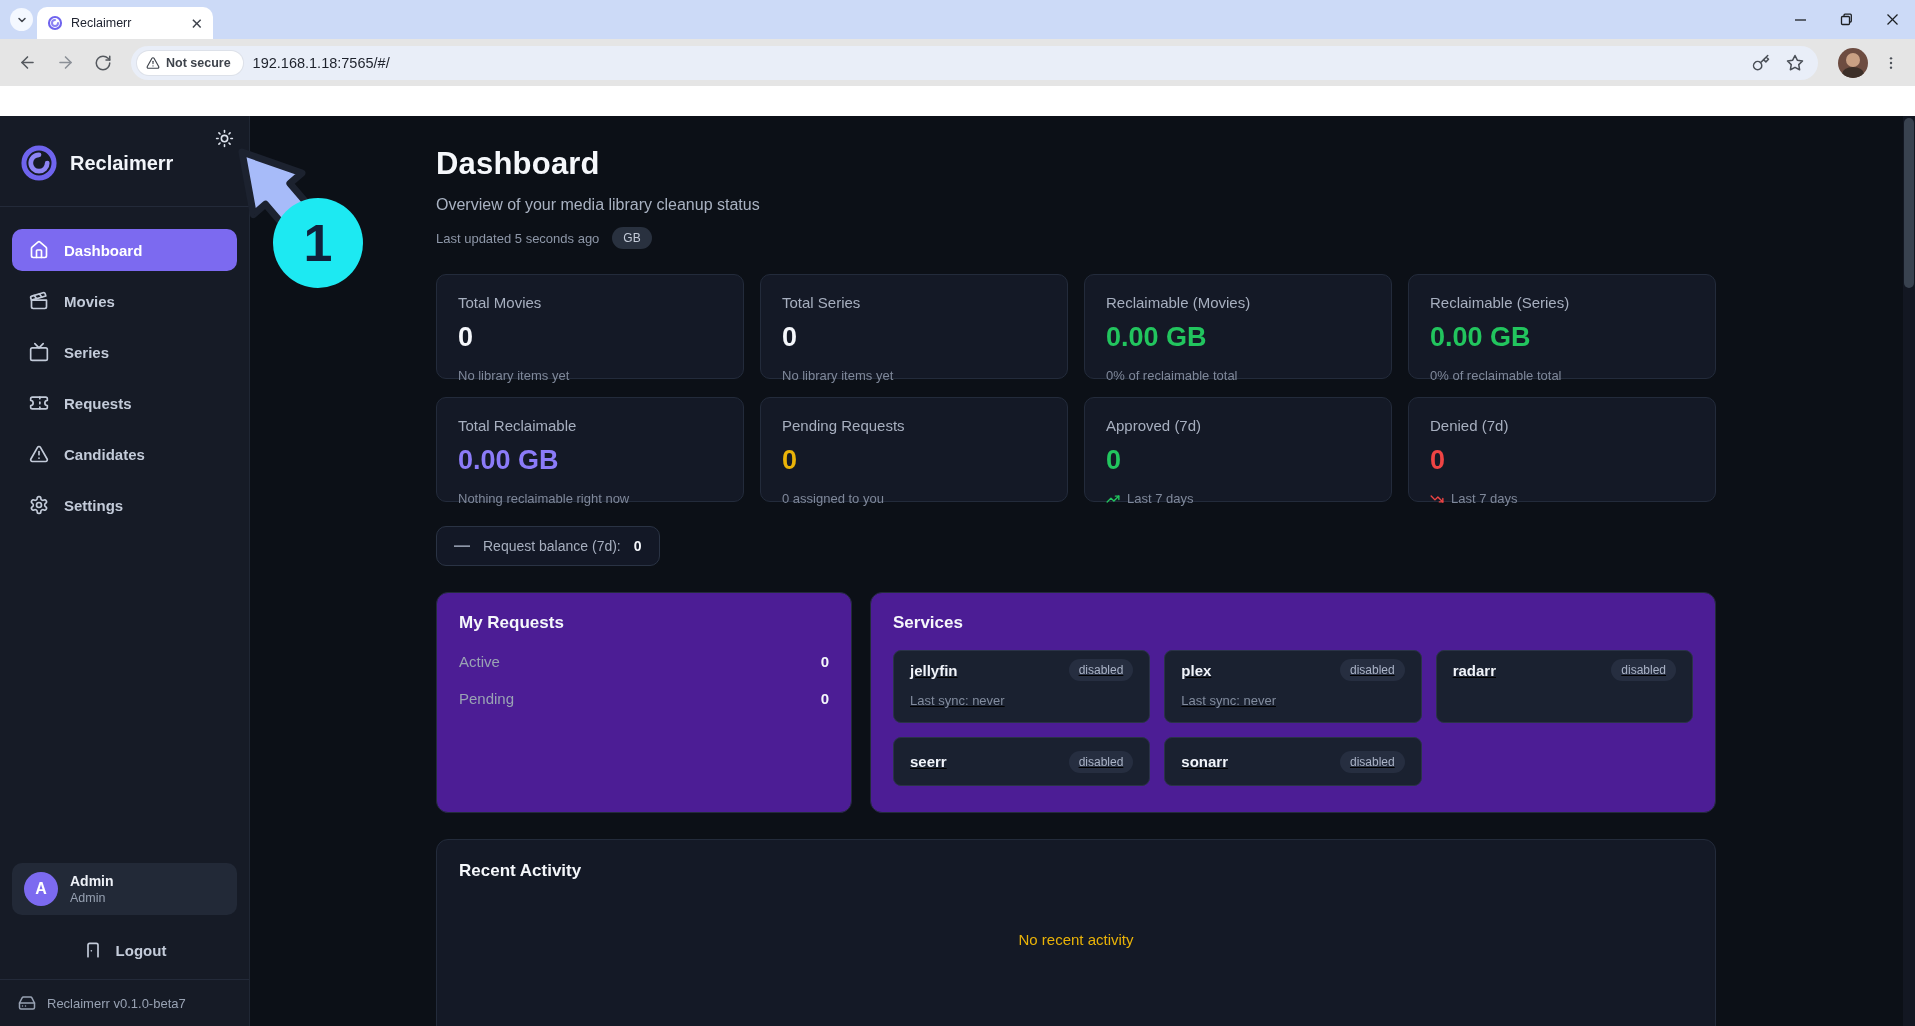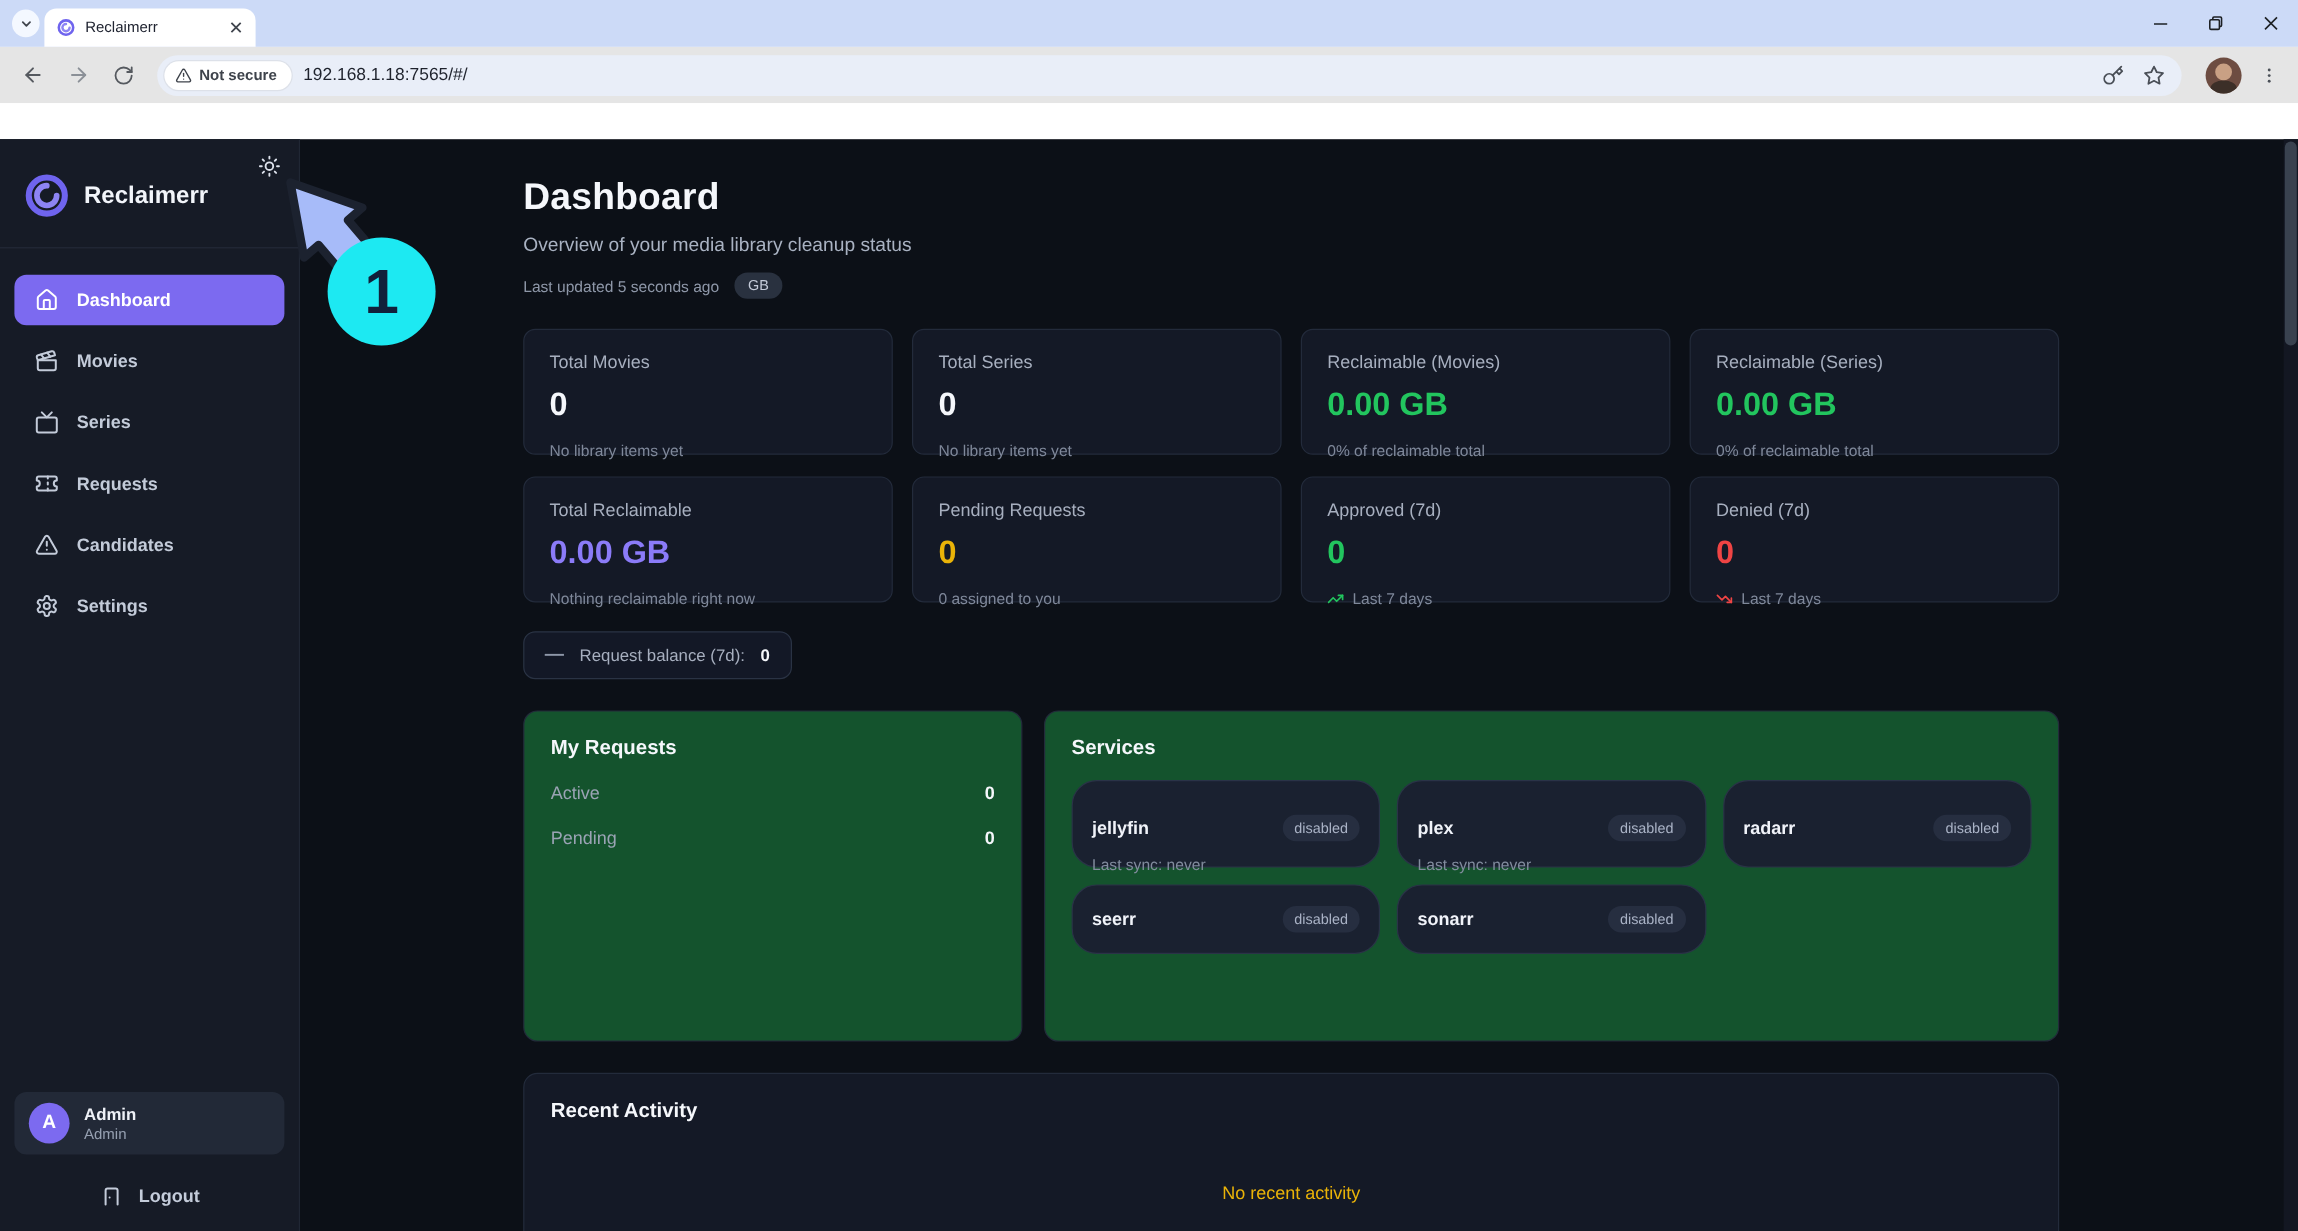--- a/index.html
+++ b/index.html
@@ -73,27 +73,27 @@
   .v-amber { color:var(--amber,#eab308); } .v-red { color:var(--red,#ef4444); }
   .card-sub { font-size:13px; color:#7f889a; margin-top:15px; display:flex; align-items:center; gap:7px; }
   .trend-up svg { color:var(--green,#22c55e); } .trend-down svg { color:var(--red,#ef4444); }
 
   .balance-pill { margin-top:24px; display:inline-flex; align-items:center; gap:13px; border:1px solid #2a3344;
     background:#131826; border-radius:10px; padding:10px 17px; font-size:14px; color:#a7afbf; }
   .balance-pill .dash { color:#8e97a8; font-weight:700; font-size:16px; }
   .balance-val { color:#f5f7fb; font-weight:700; }
 
   .panels { display:grid; grid-template-columns:416px 846px; gap:18px; margin-top:26px; }
-  .panel { background:#14532d; border:1px solid #232b3b; border-radius:12px; padding:20px 22px; height:276px; }
+  .panel { background:#4c1d95; border:1px solid #232b3b; border-radius:12px; padding:20px 22px; height:221px; }
   .panel-title { font-size:17px; font-weight:700; color:#f5f7fb; }
   .req-row { display:flex; justify-content:space-between; margin-top:20px; font-size:15px; color:#9aa3b4; }
   .req-val { color:#f5f7fb; font-weight:700; }
 
   .svc-grid { display:grid; grid-template-columns:repeat(3,1fr); gap:14px; margin-top:17px; }
-  .svc { background:#1a2130; border:1px solid #2a3347; border-radius:21px; padding:28px 16px; cursor:pointer; }
+  .svc { background:#1a2130; border:1px solid #2a3347; border-radius:8px; padding:8px 16px; cursor:pointer;text-decoration:underline; }
   .svc.tall { height:73px; } .svc.short { height:49px; display:flex; align-items:center; }
   .svc-top { display:flex; justify-content:space-between; align-items:center; width:100%; }
   .svc-name { font-size:15px; font-weight:700; color:#f0f3f9; }
   .badge { background:#262e40; color:#aab3c6; font-size:12px; padding:4px 10px; border-radius:999px; }
   .svc-sync { font-size:13px; color:#828c9e; margin-top:12px; }
 
   .activity { margin-top:26px; background:#141926; border:1px solid #232b3b; border-radius:12px;
     padding:21px 22px; height:300px; }
   .activity-empty { text-align:center; margin-top:50px; font-size:15px; color:#eab308; }
 
@@ -274,20 +274,29 @@
           <div class="user-name">Admin</div>
           <div class="user-role">Admin</div>
         </span>
       </div>
       <div class="logout">
         <svg width="20" height="20" viewBox="0 0 24 24" fill="none" stroke="currentColor" stroke-width="2" stroke-linecap="round" stroke-linejoin="round">
             <path d="M18 20V6a2 2 0 0 0-2-2H8a2 2 0 0 0-2 2v14"></path>
             <path d="M10 13h.01"></path>
           </svg>
         <span>Logout</span>
+      </div>
+      <div class="side-footer">
+        <svg width="18" height="18" viewBox="0 0 24 24" fill="none" stroke="currentColor" stroke-width="2" stroke-linecap="round" stroke-linejoin="round">
+            <line x1="22" x2="2" y1="12" y2="12"></line>
+            <path d="M5.45 5.11 2 12v6a2 2 0 0 0 2 2h16a2 2 0 0 0 2-2v-6l-3.45-6.89A2 2 0 0 0 16.76 4H7.24a2 2 0 0 0-1.79 1.11z"></path>
+            <path d="M6 16h.01"></path>
+            <path d="M10 16h.01"></path>
+          </svg>
+        <span>Reclaimerr v0.1.0-beta7</span>
       </div>
     </div>
   </div>
 
   <div class="main">
     <div class="content">
       <h1 class="page-title">Dashboard</h1>
       <div class="subtitle">Overview of your media library cleanup status</div>
       <div class="meta-row">
         <span>Last updated 5 seconds ago</span>

